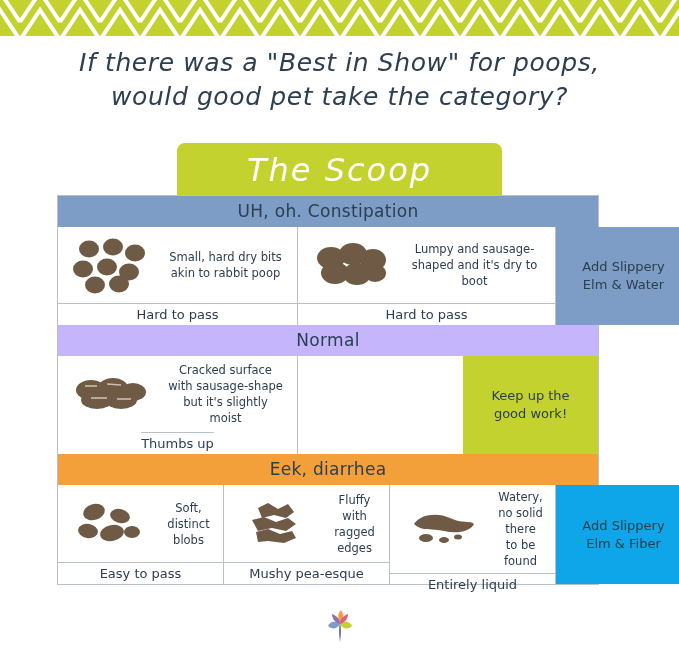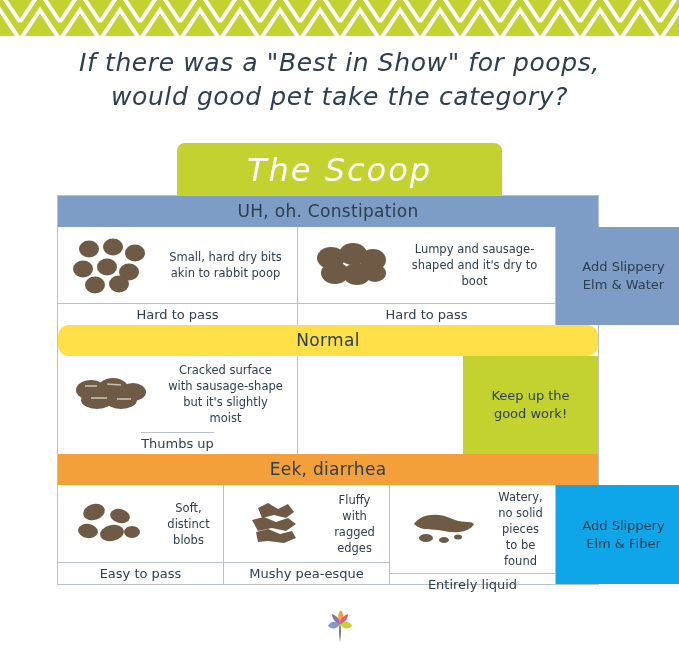--- a/index.html
+++ b/index.html
@@ -71,21 +71,21 @@
   .section-header {
     text-align: center;
     color: #2c3e50;
     font-family: "DejaVu Sans", sans-serif;
     font-size: 17px;
     line-height: 31px;
     height: 31px;
     letter-spacing: 0.3px;
   }
   .sec-constipation .section-header { background: #7d9dc6; }
-  .sec-normal .section-header { background: #fde047; border-radius: 11px; }
+  .sec-normal .section-header { background: #c4b5fd; }
   .sec-diarrhea .section-header { background: #f4a03a; }
 
   .row {
     display: flex;
     align-items: stretch;
   }
   .cells {
     display: flex;
     flex: 1 1 auto;
   }
@@ -329,21 +329,21 @@
             <div class="poop-art">
               <svg width="80" height="46" viewBox="0 0 80 46">
                 <g fill="#6f5a45">
                   <path d="M10,18 C16,8 34,6 46,12 C58,18 66,14 70,18 C66,26 52,28 40,25 C28,22 18,26 10,18 Z"></path>
                   <ellipse cx="22" cy="32" rx="7" ry="4"></ellipse>
                   <ellipse cx="40" cy="34" rx="5" ry="3"></ellipse>
                   <ellipse cx="54" cy="31" rx="4" ry="2.5"></ellipse>
                 </g>
               </svg>
             </div>
-            <div class="cell-desc">Watery, no solid pieces to be found</div>
+            <div class="cell-desc">Watery, no solid there to be found</div>
           </div>
           <div class="cell-foot">Entirely liquid</div>
         </div>
 
       </div>
       <div class="advice">Add Slippery Elm &amp; Fiber</div>
     </div>
   </div>
 
 </div>

